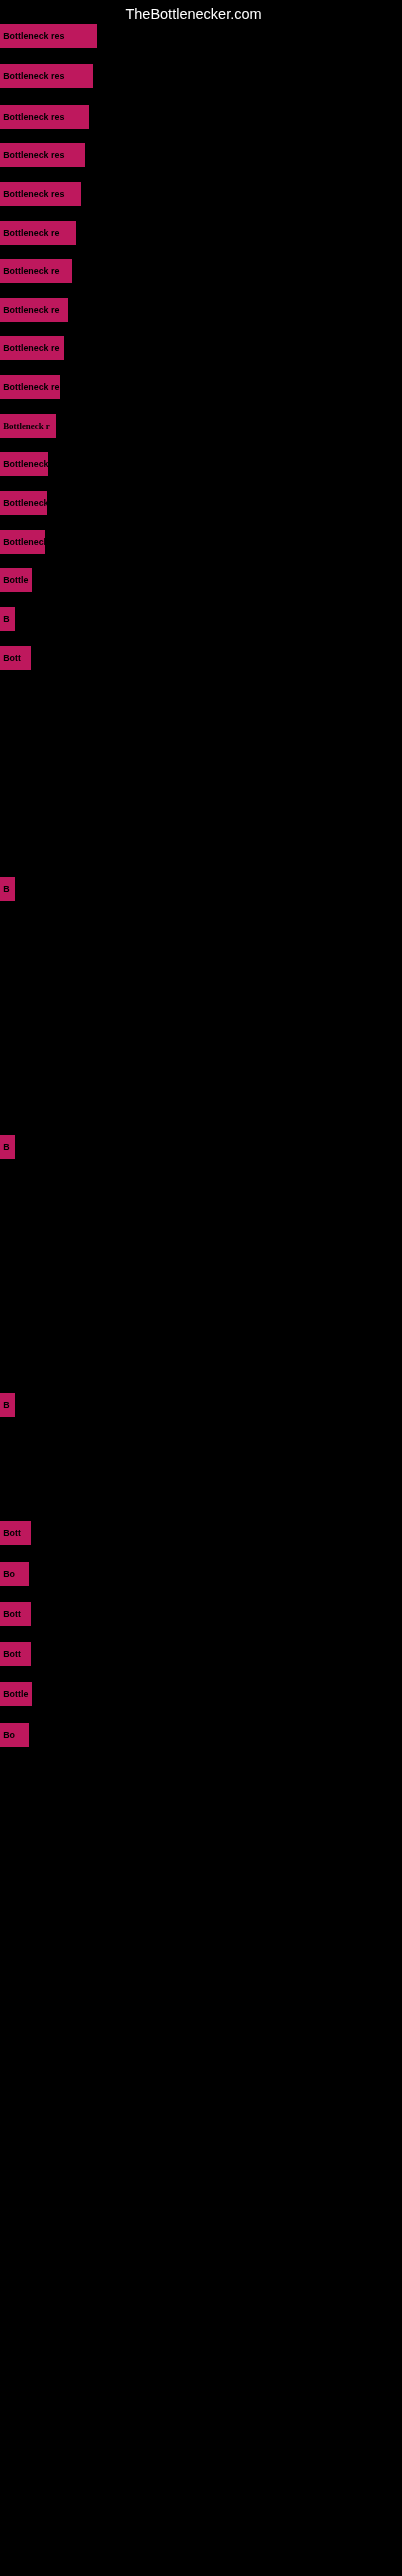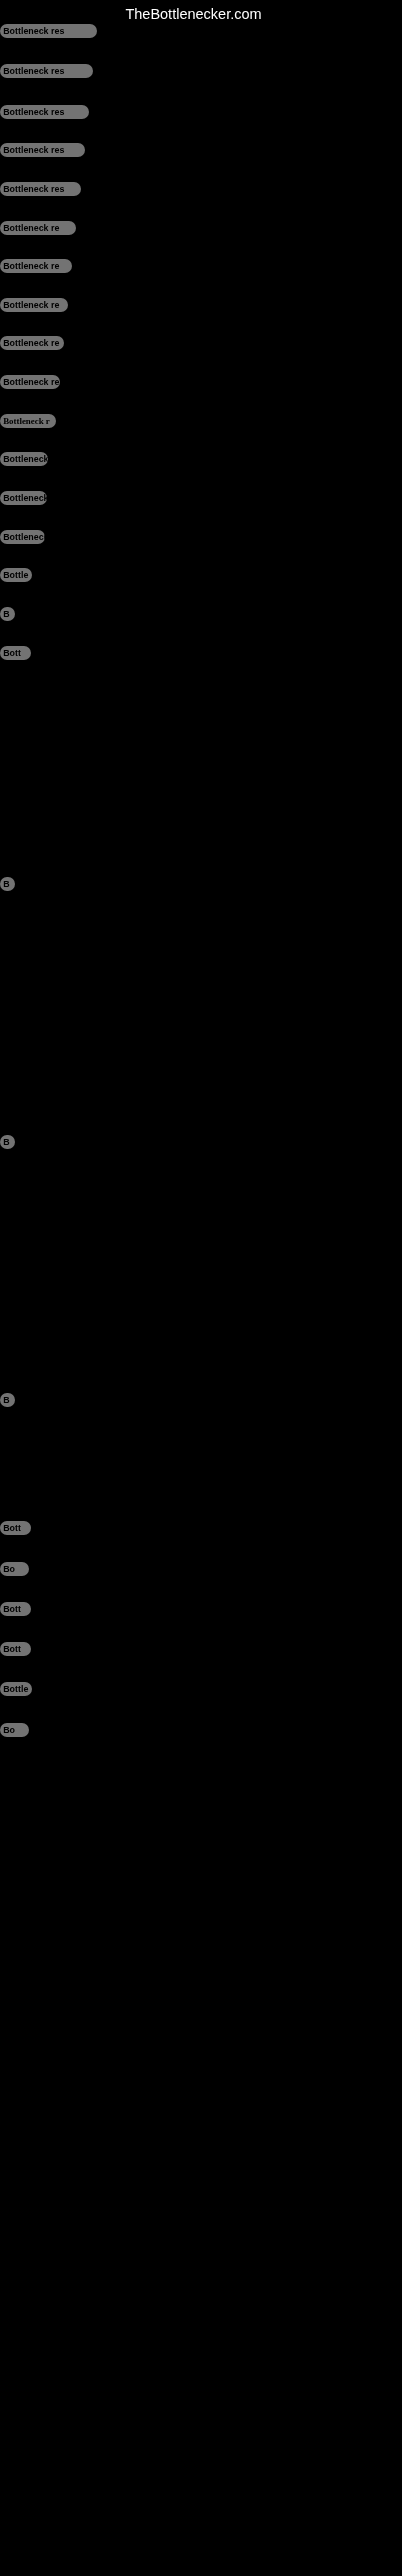--- a/index.html
+++ b/index.html
@@ -18,33 +18,32 @@
       color: #ffffff;
       font-size: 14.5px;
       text-align: center;
       padding: 6.4px 0;
       position: absolute;
       top: 0;
       left: 0;
       right: 16px;
     }
     .bottleneck-bar {
-      background-color: #737373;
+      background-color: #be185d;
       color: #000000;
       font-size: 8.9px;
       font-weight: bold;
       padding: 1.6px 3.2px;
       position: absolute;
       left: 0;
       white-space: nowrap;
       overflow: hidden;
-      height: 14px;
+      height: 24px;
       display: flex;
       align-items: center;
-      border-radius: 9px;
     }
   </style>
 </head>
 <body>
 
 <div class="site-title">TheBottlenecker.com</div>
 
 <div id="bars-container">
     <div class="bottleneck-bar" style="top: 24px; width: 97px;">Bottleneck res</div>
     <div class="bottleneck-bar" style="top: 64px; width: 93px;">Bottleneck res</div>

